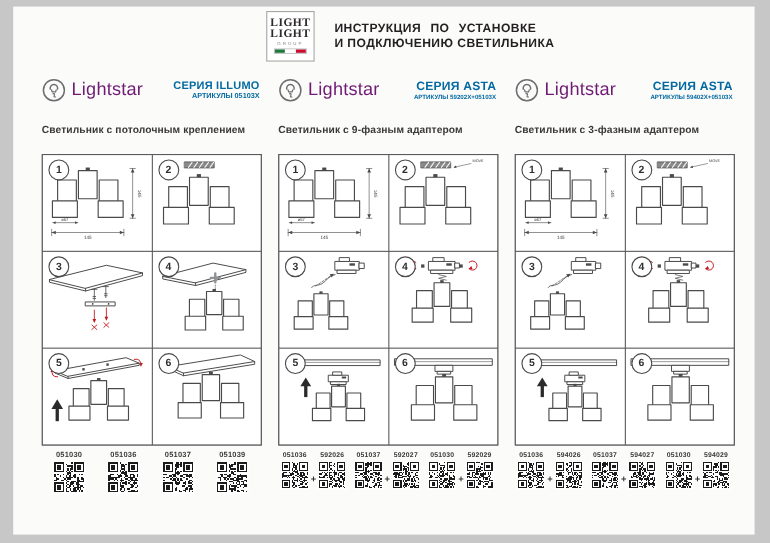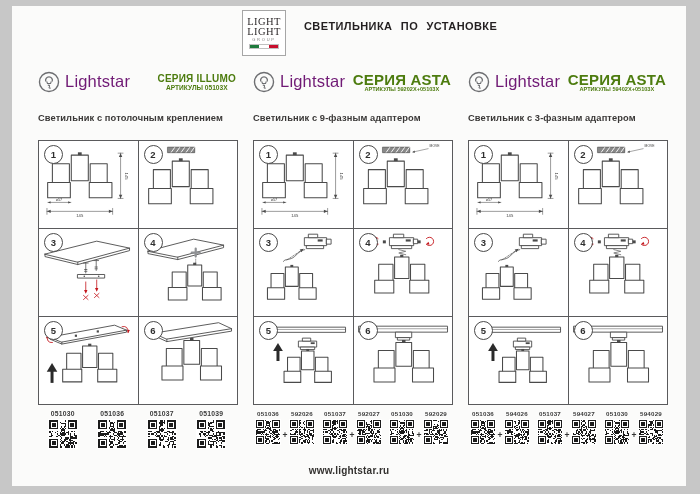--- a/index.html
+++ b/index.html
@@ -1,36 +1,36 @@
 <!DOCTYPE html>
 <html><head>
 <meta charset="utf-8">
 <style>
   html,body{margin:0;padding:0}
   body{width:700px;height:494px;background:#c7c7c7;font-family:"Liberation Sans",sans-serif;position:relative;overflow:hidden}
   .sheet{position:absolute;left:12px;top:6px;width:674px;height:480px;background:#fbfbfa}
   
   .logo-box{position:absolute;left:230px;top:4px;width:44px;height:46px;border:1px solid #a6a6a6;background:#fff;display:flex;flex-direction:column;align-items:center;justify-content:center;box-sizing:border-box}
-  .lb-main{font-family:"Liberation Serif",serif;font-weight:normal;font-size:10.5px;line-height:9.5px;color:#2e2a2b;letter-spacing:.4px;text-align:left;white-space:pre-line}
+  .lb-main{font-family:"Liberation Serif",serif;font-weight:bold;font-size:10.5px;line-height:9.5px;color:#2e2a2b;letter-spacing:.4px;text-align:left;white-space:pre-line}
   .lb-group{font-size:4px;letter-spacing:1.8px;color:#7c7c7c;margin-top:1px}
   .lb-flag{display:flex;margin-top:1.5px;height:3px;width:28px;border:.5px solid #c0c0c0}
   .lb-flag span{flex:1}
   .lb-flag .g{background:#1e7a3c}.lb-flag .w{background:#fff}.lb-flag .r{background:#c8102e}
   .hdr-title{position:absolute;left:292px;top:13px;font-weight:bold;font-size:11px;line-height:14px;color:#231f20;letter-spacing:.4px}
   .hdr-title .t1{word-spacing:5px}
   
   .col{position:absolute;top:62px;width:198px;height:420px}
   .c0{left:26px}.c1{left:241px}.c2{left:456px}
   .col-hdr{position:relative;height:46px}
   .ls-logo{position:absolute;left:0;top:3px;width:22px;height:22px}
   .ls-word{position:absolute;left:27px;top:4px;font-size:16.5px;color:#701a75;font-weight:500;letter-spacing:.2px}
-  .series{position:absolute;right:0;top:5px;color:#4d7c0f;text-align:center}
+  .series{position:absolute;right:0;top:5px;color:#0369a1;text-align:right}
   .series .s1{font-weight:bold;font-size:10px;line-height:11px;letter-spacing:.2px}
   .series .s2{font-weight:bold;font-size:6.6px;line-height:8px}
-  .asta .series .s1{font-size:15px;line-height:13px}
+  .asta .series .s1{font-size:11px;line-height:13px}
   .asta .series .s2{font-size:5.6px;line-height:7px}
   .subtitle{position:absolute;top:45px;left:0;width:100%;font-size:9.3px;font-weight:bold;color:#3a3837;letter-spacing:.1px}
   .grid{position:absolute;top:72px;left:0;width:198px;display:grid;grid-template-columns:1fr 1fr;grid-auto-rows:87px;gap:1px;background:#5a5a5c;border:1px solid #5a5a5c;box-sizing:content-box}
   .cell{background:#fff;position:relative}
   .diag{position:absolute;left:0;top:0;width:100%;height:100%}
   .badge{position:absolute;left:5px;top:4px;width:17px;height:17px;border:1.2px solid #4a4a4a;border-radius:50%;background:#fff;display:flex;align-items:center;justify-content:center;font-size:9.5px;font-weight:600;color:#2f2f2f}
   .qrrow{position:absolute;top:342px;left:0;width:198px;display:flex;justify-content:space-around;align-items:flex-start}
   .asta .qrrow{justify-content:space-between;padding:0 2px;box-sizing:border-box}
   .qrgroup{display:flex;align-items:flex-start}
   .qrg{display:flex;flex-direction:column;align-items:center}
@@ -49,21 +49,22 @@
   <div class="logo-box">
     <div class="lb-main"><span>LIGHT</span><br><span>LIGHT</span></div>
     <div class="lb-group">GROUP</div>
     <div class="lb-flag">
         <span class="g"></span>
         <span class="w"></span>
         <span class="r"></span>
       </div>
   </div>
   <div class="hdr-title">
-    <div class="t1">СВЕТИЛЬНИКА ПО УСТАНОВКЕ</div>
+    <div class="t1">ИНСТРУКЦИЯ ПО УСТАНОВКЕ</div>
+    <div class="t2">И ПОДКЛЮЧЕНИЮ СВЕТИЛЬНИКА</div>
   </div>
 
   <section class="col c0">
     <div class="col-hdr">
       <svg class="ls-logo" viewBox="0 0 24 24">
           <circle cx="12" cy="12" r="10.4" fill="none" stroke="#6d6e71" stroke-width="1.5"></circle>
           <path d="M8.6,11.5 a3.7,3.7 0 1 1 6.8,0" fill="none" stroke="#6d6e71" stroke-width="1.4"></path>
           <path d="M9.5,11.3 l0.8,2.3 h3.4 l0.8,-2.3 M10.7,15.7 q2.7,-0.9 1.7,1.4 q-1,2.1 1.5,1.5" fill="none" stroke="#6d6e71" stroke-width="1.2"></path>
         </svg>
       <div class="ls-word">Lightstar</div>
@@ -726,14 +727,13 @@
               <svg viewBox="-1 -1 23 23" shape-rendering="crispEdges">
                 <rect x="-1" y="-1" width="23" height="23" fill="#fff"></rect>
                 <path d="M0 0h1v1h-1zM1 0h1v1h-1zM2 0h1v1h-1zM3 0h1v1h-1zM4 0h1v1h-1zM5 0h1v1h-1zM6 0h1v1h-1zM0 1h1v1h-1zM6 1h1v1h-1zM0 2h1v1h-1zM2 2h1v1h-1zM3 2h1v1h-1zM4 2h1v1h-1zM6 2h1v1h-1zM0 3h1v1h-1zM2 3h1v1h-1zM3 3h1v1h-1zM4 3h1v1h-1zM6 3h1v1h-1zM0 4h1v1h-1zM2 4h1v1h-1zM3 4h1v1h-1zM4 4h1v1h-1zM6 4h1v1h-1zM0 5h1v1h-1zM6 5h1v1h-1zM0 6h1v1h-1zM1 6h1v1h-1zM2 6h1v1h-1zM3 6h1v1h-1zM4 6h1v1h-1zM5 6h1v1h-1zM6 6h1v1h-1zM14 0h1v1h-1zM15 0h1v1h-1zM16 0h1v1h-1zM17 0h1v1h-1zM18 0h1v1h-1zM19 0h1v1h-1zM20 0h1v1h-1zM14 1h1v1h-1zM20 1h1v1h-1zM14 2h1v1h-1zM16 2h1v1h-1zM17 2h1v1h-1zM18 2h1v1h-1zM20 2h1v1h-1zM14 3h1v1h-1zM16 3h1v1h-1zM17 3h1v1h-1zM18 3h1v1h-1zM20 3h1v1h-1zM14 4h1v1h-1zM16 4h1v1h-1zM17 4h1v1h-1zM18 4h1v1h-1zM20 4h1v1h-1zM14 5h1v1h-1zM20 5h1v1h-1zM14 6h1v1h-1zM15 6h1v1h-1zM16 6h1v1h-1zM17 6h1v1h-1zM18 6h1v1h-1zM19 6h1v1h-1zM20 6h1v1h-1zM0 14h1v1h-1zM1 14h1v1h-1zM2 14h1v1h-1zM3 14h1v1h-1zM4 14h1v1h-1zM5 14h1v1h-1zM6 14h1v1h-1zM0 15h1v1h-1zM6 15h1v1h-1zM0 16h1v1h-1zM2 16h1v1h-1zM3 16h1v1h-1zM4 16h1v1h-1zM6 16h1v1h-1zM0 17h1v1h-1zM2 17h1v1h-1zM3 17h1v1h-1zM4 17h1v1h-1zM6 17h1v1h-1zM0 18h1v1h-1zM2 18h1v1h-1zM3 18h1v1h-1zM4 18h1v1h-1zM6 18h1v1h-1zM0 19h1v1h-1zM6 19h1v1h-1zM0 20h1v1h-1zM1 20h1v1h-1zM2 20h1v1h-1zM3 20h1v1h-1zM4 20h1v1h-1zM5 20h1v1h-1zM6 20h1v1h-1zM8 6h1v1h-1zM6 8h1v1h-1zM10 6h1v1h-1zM6 10h1v1h-1zM12 6h1v1h-1zM6 12h1v1h-1zM12 0h1v1h-1zM9 1h1v1h-1zM10 1h1v1h-1zM11 1h1v1h-1zM10 2h1v1h-1zM11 2h1v1h-1zM8 3h1v1h-1zM9 3h1v1h-1zM10 3h1v1h-1zM12 3h1v1h-1zM8 4h1v1h-1zM9 4h1v1h-1zM10 4h1v1h-1zM12 4h1v1h-1zM8 5h1v1h-1zM11 7h1v1h-1zM0 8h1v1h-1zM2 8h1v1h-1zM3 8h1v1h-1zM5 8h1v1h-1zM10 8h1v1h-1zM11 8h1v1h-1zM13 8h1v1h-1zM14 8h1v1h-1zM20 8h1v1h-1zM1 9h1v1h-1zM8 9h1v1h-1zM13 9h1v1h-1zM14 9h1v1h-1zM15 9h1v1h-1zM16 9h1v1h-1zM17 9h1v1h-1zM18 9h1v1h-1zM19 9h1v1h-1zM1 10h1v1h-1zM2 10h1v1h-1zM3 10h1v1h-1zM14 10h1v1h-1zM15 10h1v1h-1zM16 10h1v1h-1zM20 10h1v1h-1zM0 11h1v1h-1zM1 11h1v1h-1zM4 11h1v1h-1zM5 11h1v1h-1zM7 11h1v1h-1zM10 11h1v1h-1zM11 11h1v1h-1zM16 11h1v1h-1zM0 12h1v1h-1zM1 12h1v1h-1zM2 12h1v1h-1zM3 12h1v1h-1zM7 12h1v1h-1zM8 12h1v1h-1zM11 12h1v1h-1zM17 12h1v1h-1zM18 12h1v1h-1zM20 12h1v1h-1zM11 13h1v1h-1zM13 13h1v1h-1zM15 13h1v1h-1zM17 13h1v1h-1zM18 13h1v1h-1zM19 13h1v1h-1zM9 14h1v1h-1zM13 14h1v1h-1zM14 14h1v1h-1zM15 14h1v1h-1zM8 15h1v1h-1zM9 15h1v1h-1zM12 15h1v1h-1zM13 15h1v1h-1zM16 15h1v1h-1zM17 15h1v1h-1zM18 15h1v1h-1zM11 16h1v1h-1zM12 16h1v1h-1zM14 16h1v1h-1zM15 16h1v1h-1zM16 16h1v1h-1zM18 16h1v1h-1zM8 17h1v1h-1zM9 17h1v1h-1zM10 17h1v1h-1zM12 17h1v1h-1zM13 17h1v1h-1zM15 17h1v1h-1zM17 17h1v1h-1zM19 17h1v1h-1zM20 17h1v1h-1zM8 18h1v1h-1zM10 18h1v1h-1zM15 18h1v1h-1zM16 18h1v1h-1zM17 18h1v1h-1zM20 18h1v1h-1zM8 19h1v1h-1zM12 19h1v1h-1zM18 19h1v1h-1zM11 20h1v1h-1zM12 20h1v1h-1zM15 20h1v1h-1zM17 20h1v1h-1zM18 20h1v1h-1zM20 20h1v1h-1z" fill="#1b1b1b"></path>
               </svg>
             </div>
           </div>
         </div>
       </div>
   </section>
 
-  <div class="footer">www.lightstar.ru</div>
 </div>
 
 </body></html>

